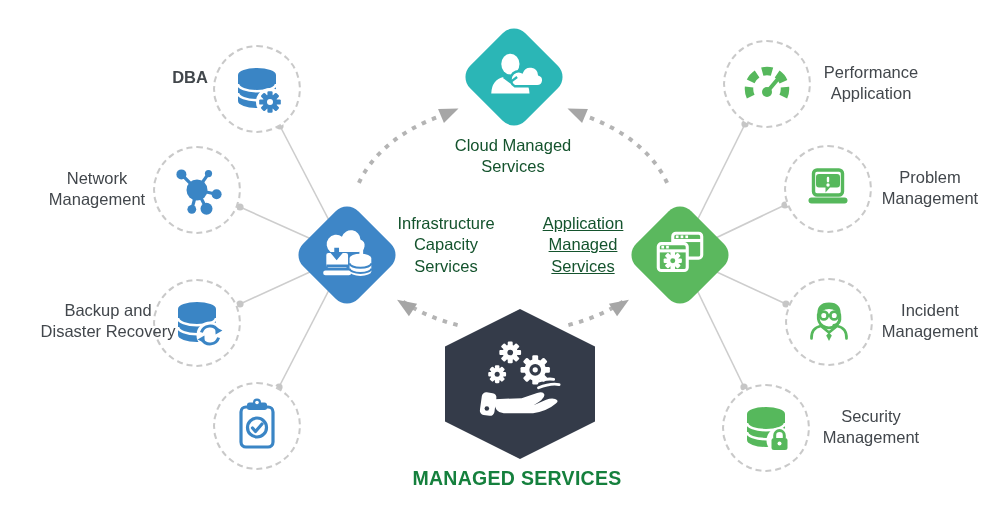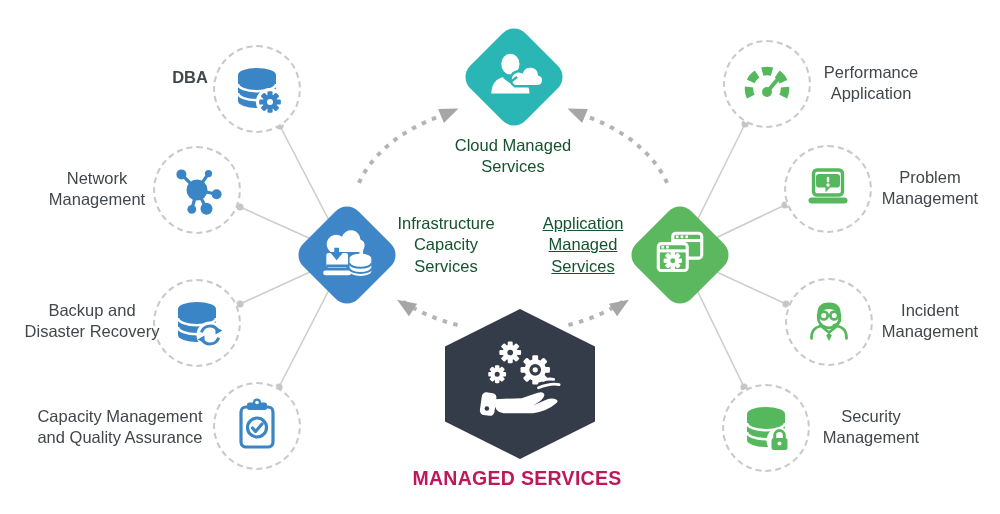--- a/index.html
+++ b/index.html
@@ -12,28 +12,28 @@
   .diamond{position:absolute;width:78px;height:78px;border-radius:16px;transform:rotate(45deg);
     display:flex;align-items:center;justify-content:center;z-index:3;}
   .diamond > svg{transform:rotate(-45deg);}
   .hexagon{position:absolute;left:445px;top:309px;width:150px;height:150px;background:#343b49;
     clip-path:polygon(50% 0,100% 25%,100% 75%,50% 100%,0 75%,0 25%);
     display:flex;align-items:center;justify-content:center;z-index:3;}
   .label{position:absolute;white-space:pre-line;text-align:center;color:#42474c;
     font-size:16.5px;line-height:1.3;z-index:4;}
   .hub-label{color:#14532d;}
   .title{position:absolute;left:367px;top:467px;width:300px;text-align:center;font-weight:bold;
-    font-size:19.5px;letter-spacing:.3px;color:#be185d;z-index:4;}
+    font-size:19.5px;letter-spacing:.3px;color:#15803d;z-index:4;}
   
   .lbl-cloud{left:413px;top:135px;width:200px;}
   .lbl-infra{left:366px;top:213px;width:160px;}
   .lbl-app{left:503px;top:213px;width:160px;text-decoration:underline;}
   .lbl-dba{left:150px;top:67px;width:80px;font-weight:bold;}
   .lbl-network{left:17px;top:168px;width:160px;}
-  .lbl-backup{left:0px;top:300px;width:160px;padding-left:12px;}
+  .lbl-backup{left:16px;top:300px;width:160px;padding-left:12px;}
   .lbl-capacity{left:10px;top:406px;width:220px;}
   .lbl-performance{left:791px;top:62px;width:160px;}
   .lbl-problem{left:850px;top:167px;width:160px;}
   .lbl-incident{left:850px;top:300px;width:160px;}
   .lbl-security{left:791px;top:406px;width:160px;}
   
   .c-dba{left:213px;top:45px;}
   .c-network{left:153px;top:146px;}
   .c-backup{left:153px;top:279px;}
   .c-capacity{left:213px;top:382px;}
@@ -248,22 +248,20 @@
         <circle cx="0" cy="1.5" r="9.5"></circle>
         <path d="M -4.5 2 l 3 3.5 l 6.5 -7.5" stroke-linecap="round"></path>
       </g>
       <g fill="#3a85c5">
         <rect x="-10" y="-23.5" width="20" height="7.5" rx="2.5"></rect>
         <circle cx="0" cy="-23.5" r="4"></circle>
         <circle cx="0" cy="-23.5" r="1.8" fill="#fff"></circle>
       </g>
     </svg>
   </div>
-  <div class="label lbl-capacity">Capacity Management
-and Quality Assurance</div>
 
   <div class="node-circle c-performance">
     <svg viewBox="-28 -28 56 56" width="56" height="56">
       <g transform="translate(0,5)">
         <path d="M -16.3 7.6 A 18 18 0 1 1 16.3 7.6" stroke="#56b85c" stroke-width="8.5" fill="none" stroke-dasharray="9.9 5.7"></path>
         <line x1="0" y1="3" x2="10.5" y2="-9.5" stroke="#56b85c" stroke-width="4" stroke-linecap="round"></line>
         <circle cy="3" r="5" fill="#56b85c"></circle>
       </g>
     </svg>
   </div>

